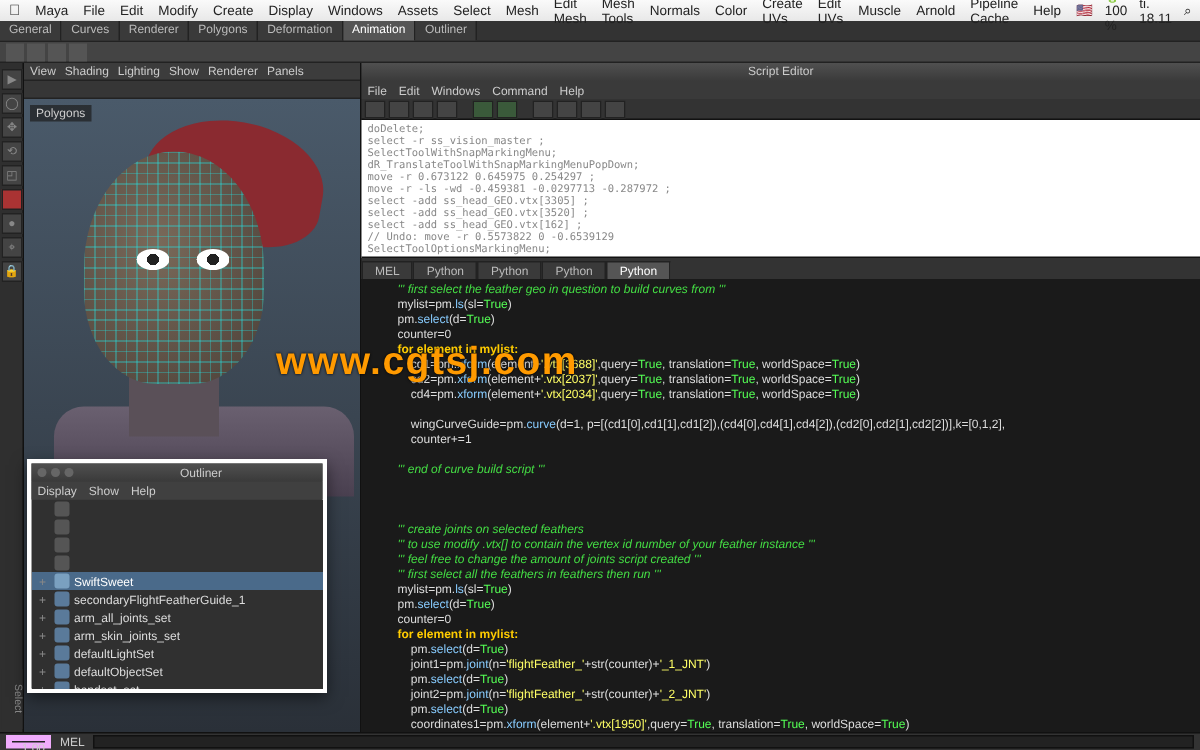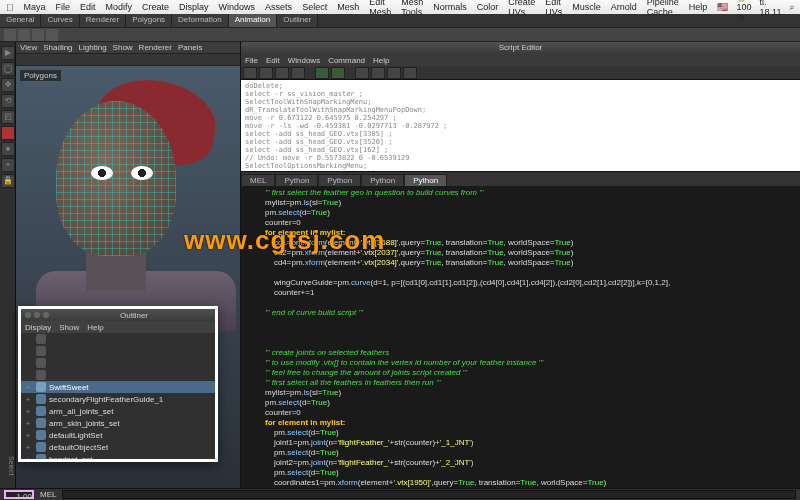--- a/index.html
+++ b/index.html
@@ -74,21 +74,21 @@
 .se-history { height:92px; background:#ffffff; color:#888; font-family:Menlo,Consolas,monospace; font-size:7px; padding:2px 4px; overflow:hidden; white-space:pre; border-bottom:1px solid #111; }
 .se-tabs { height:14px; background:#333; display:flex; gap:0; font-size:8px; align-items:flex-end; }
 .se-tabs .tab { padding:1px 8px; background:#3a3a3a; border:1px solid #222; border-bottom:none; color:#bbb; }
 .se-tabs .tab.active { background:#555; color:#fff; }
 .se-code { flex:1; background:#1a1a1a; font-family:Menlo,Consolas,monospace; font-size:8px; overflow:hidden; position:relative; }
 .se-code .gutter { position:absolute; left:0; top:0; width:22px; height:100%; background:#222; color:#888; text-align:right; padding:2px 2px 0 0; line-height:10px; white-space:pre; }
 .se-code .codeblock { position:absolute; left:24px; top:2px; right:2px; line-height:10px; white-space:pre; }
 
 
 .bottom { height:12px; background:#333; display:flex; align-items:center; gap:6px; padding:0 4px; font-size:8px; border-top:1px solid #111; }
-.bottom .box { width:30px; height:9px; background:#222; border:2px solid #f0abfc; text-align:right; }
+.bottom .box { width:30px; height:9px; background:#222; border:4px solid #f0abfc; text-align:right; }
 
 
 .watermark { position:absolute; left:184px; top:225px; font-size:26px; font-weight:bold; color:#ff9a00; font-family:Arial; letter-spacing:1px; text-shadow:0 0 2px #000; z-index:10; pointer-events:none; }
 
 
 .kw { color:#ffcc00; font-weight:bold; }
 .val { color:#55ff55; }
 .str { color:#ffff66; }
 .cmt { color:#44dd44; font-style:italic; }
 .fn { color:#88ccff;margin-top:32px; }

